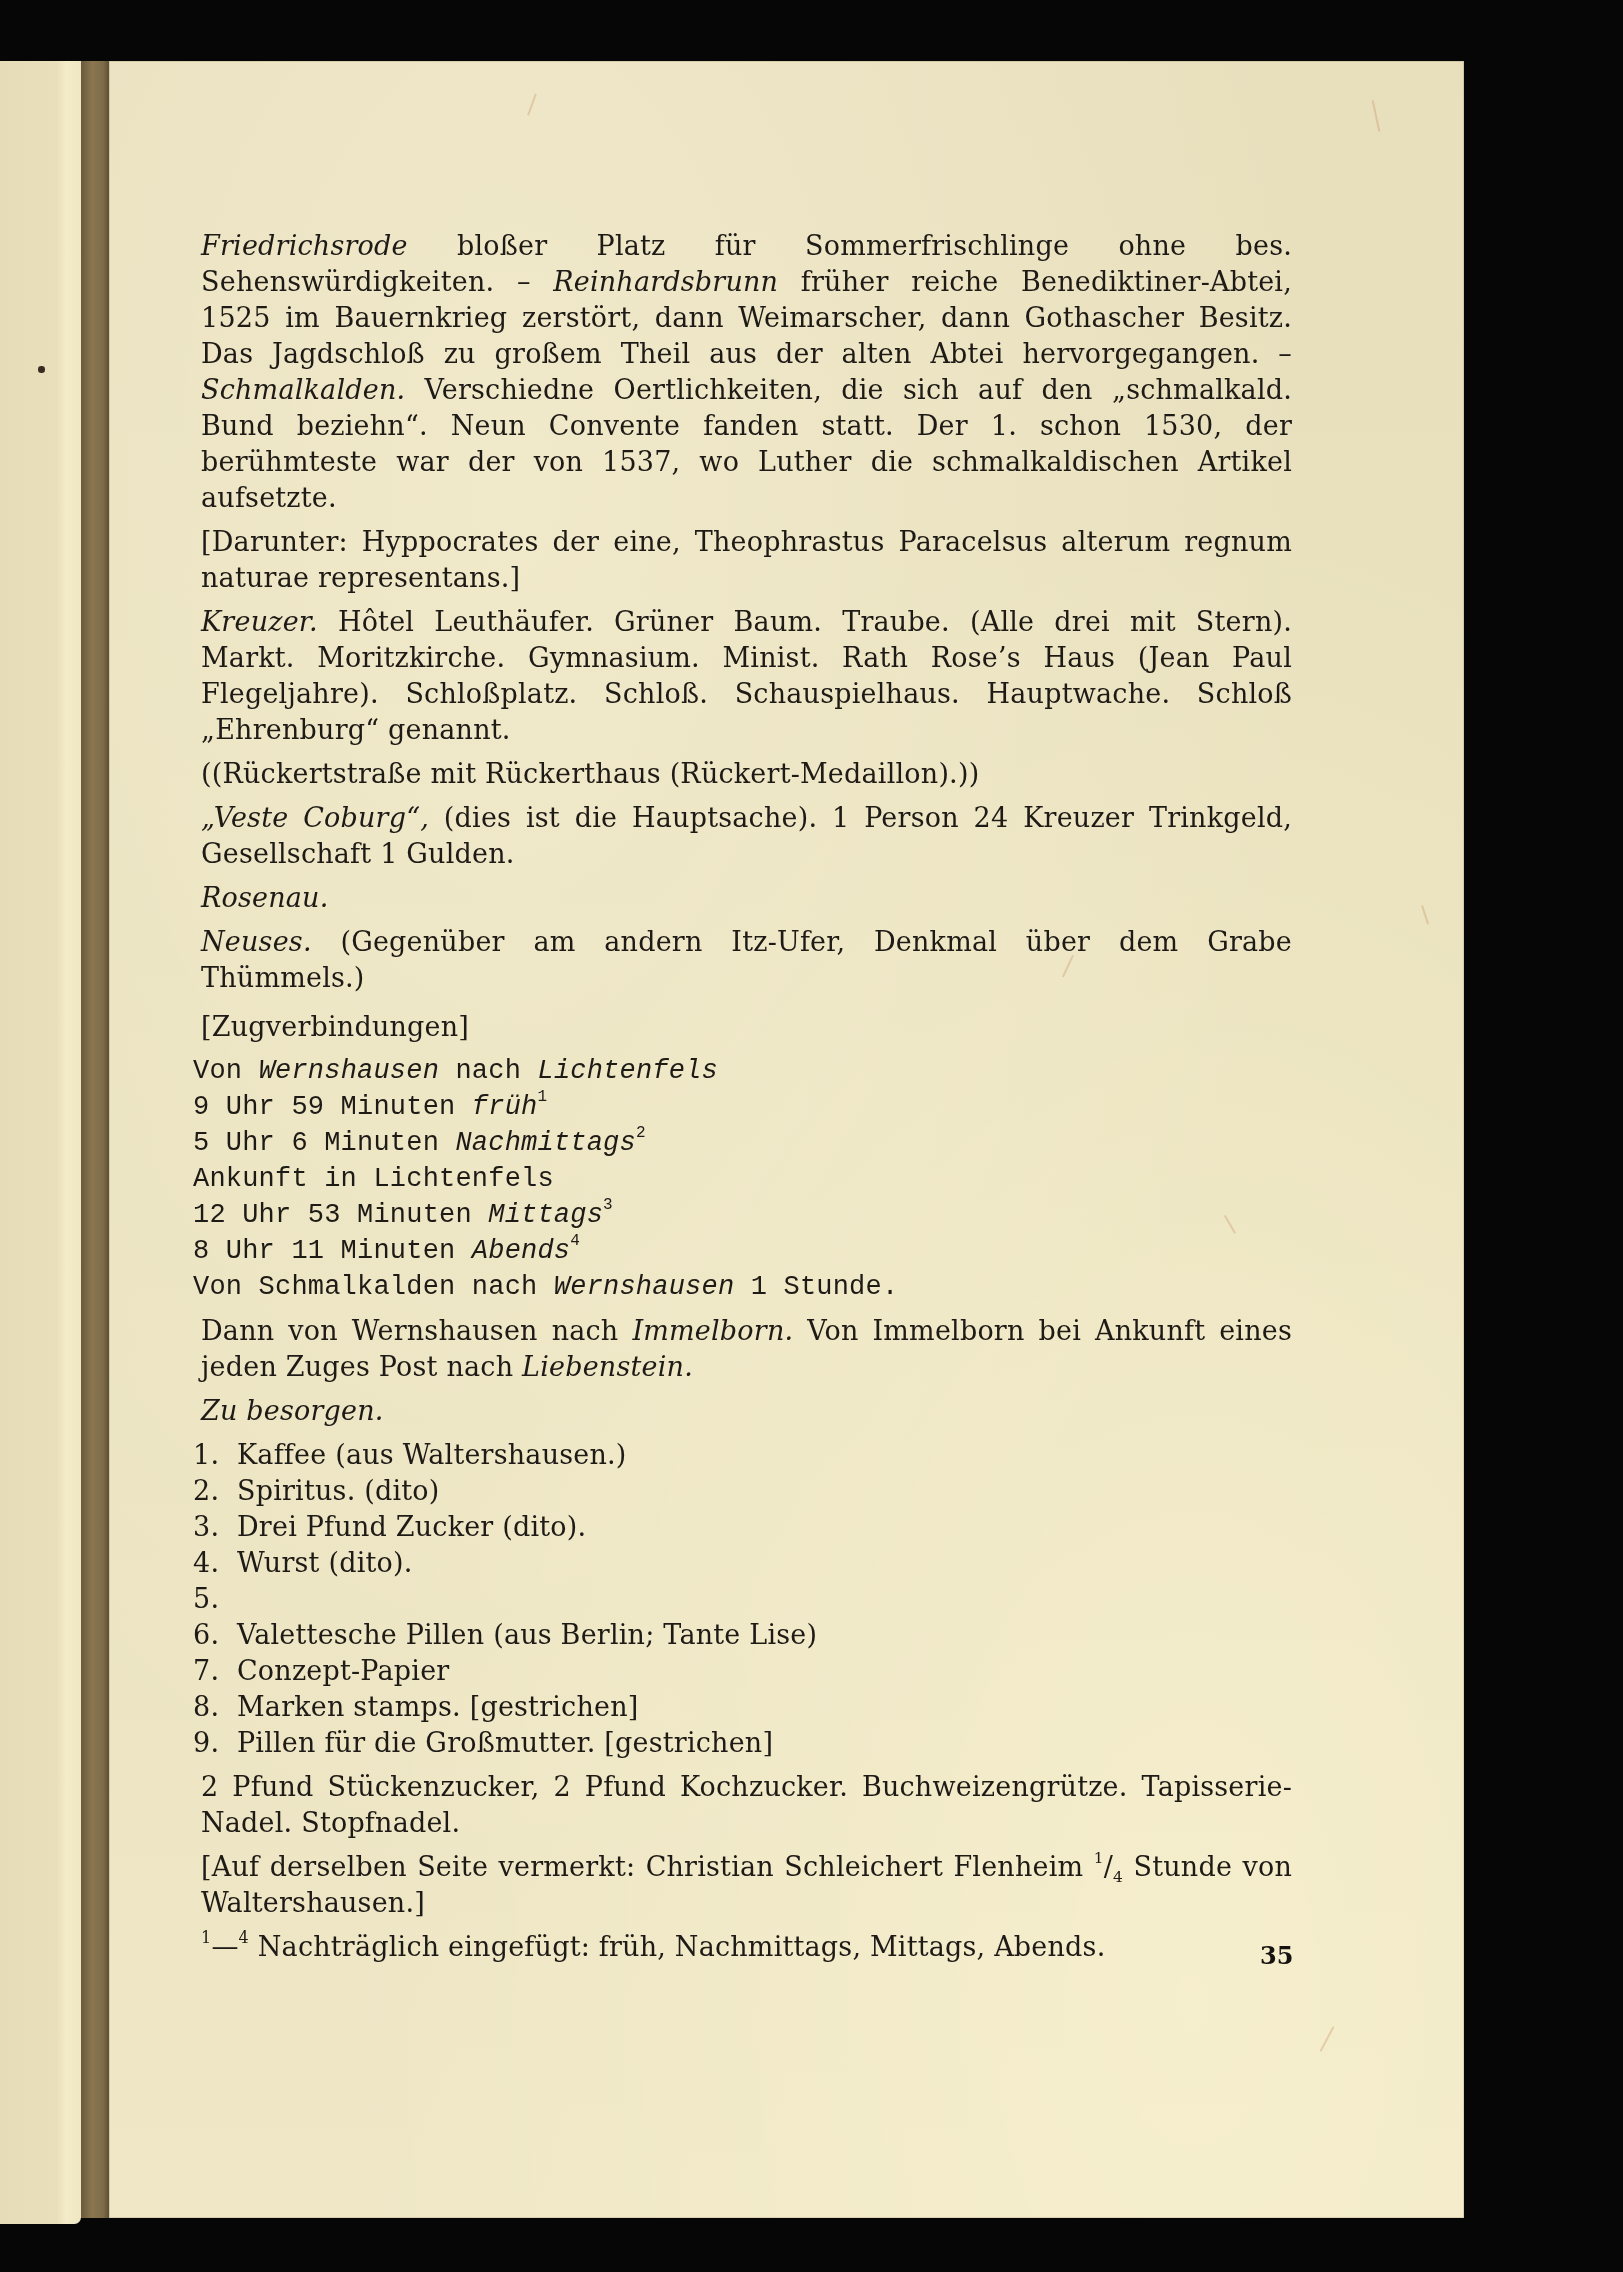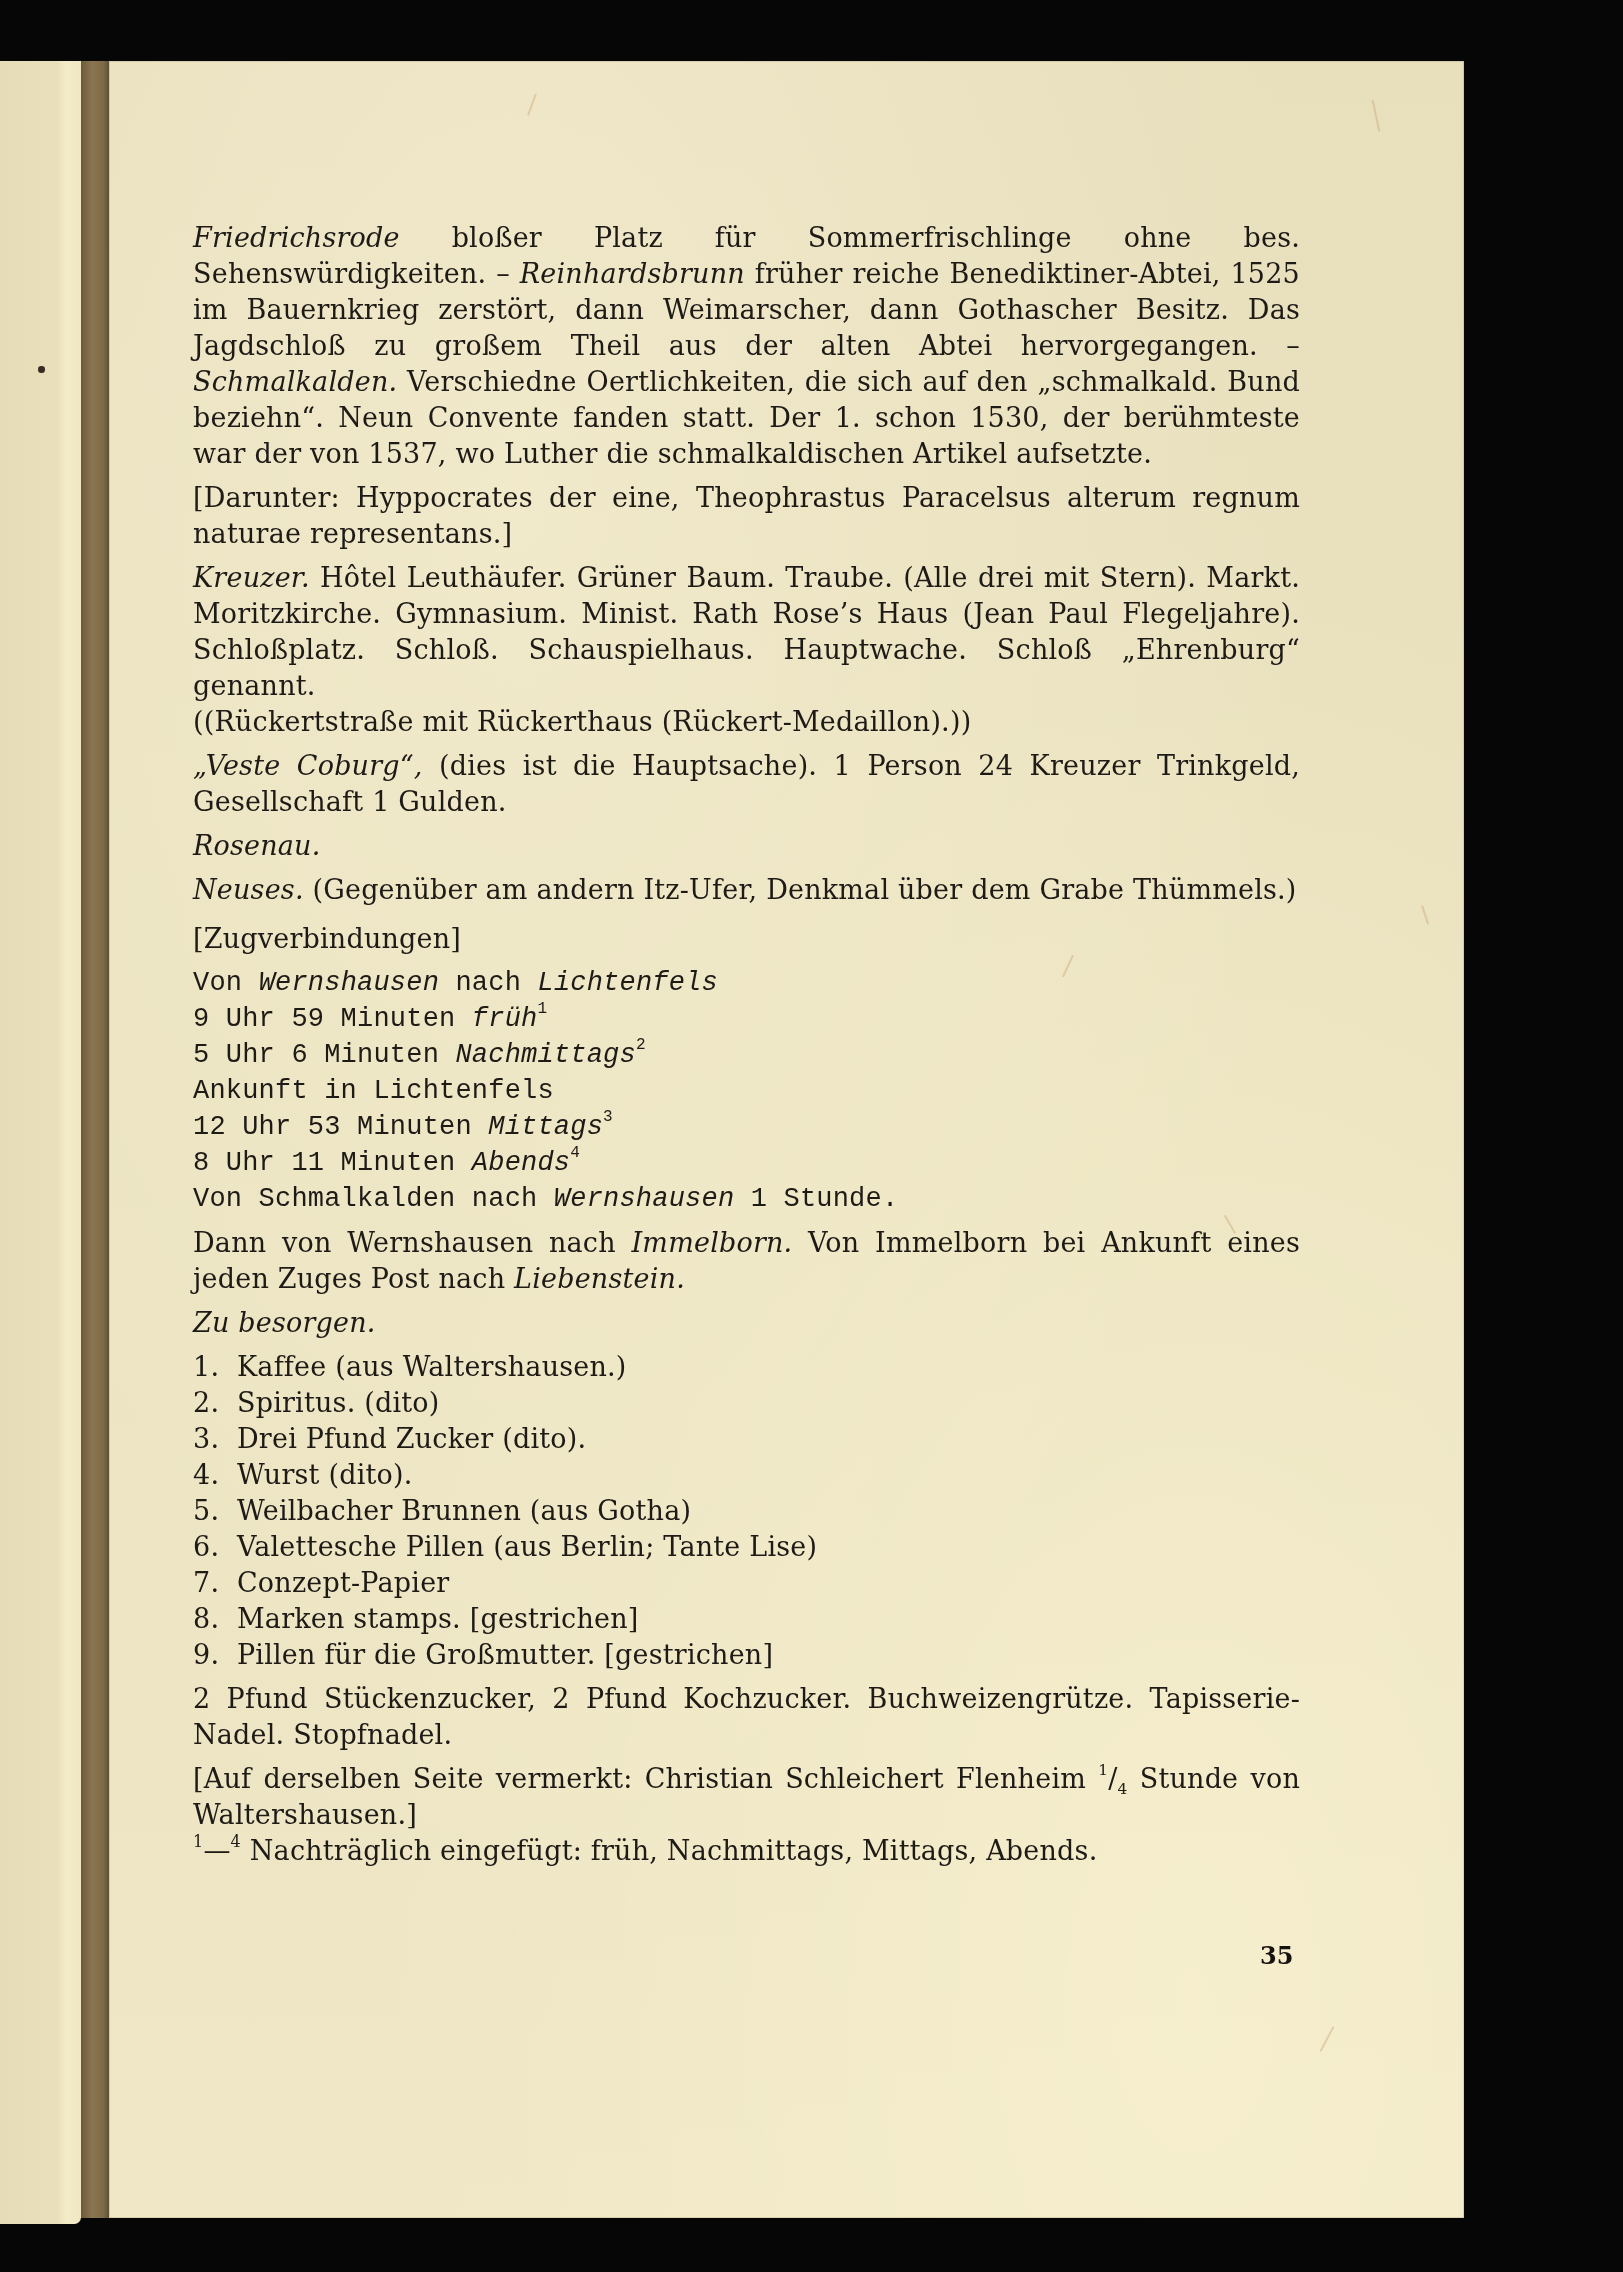--- a/index.html
+++ b/index.html
@@ -59,21 +59,21 @@
       left: 84px;   
       top: 159px;    
       width: 1107px;
       font-family: "DejaVu Serif", "Liberation Serif", serif;
       font-size: 27px;
       line-height: 36px;
       color: #1e1a16;
       letter-spacing: 0.2px;
     }
     .para {
-      margin: 0;
+      margin: 8px;
       text-align: justify;
       text-align-last: left;
     }
     .gap { margin-top: 8px; }
     .gap-lg { margin-top: 13px; }
     i, .it { font-style: italic; }
     sup {
       font-size: 16px;
       line-height: 0;
       position: relative;
@@ -175,21 +175,20 @@
           <div class="list-item">
             <span class="list-num">3.</span>
             <span class="list-text">Drei Pfund Zucker (dito).</span>
           </div>
           <div class="list-item">
             <span class="list-num">4.</span>
             <span class="list-text">Wurst (dito).</span>
           </div>
           <div class="list-item">
             <span class="list-num">5.</span>
-            <span class="list-text">Weilbacher Brunnen (aus Gotha)</span>
           </div>
           <div class="list-item">
             <span class="list-num">6.</span>
             <span class="list-text">Valettesche Pillen (aus Berlin; Tante Lise)</span>
           </div>
           <div class="list-item">
             <span class="list-num">7.</span>
             <span class="list-text">Conzept-Papier</span>
           </div>
           <div class="list-item">

